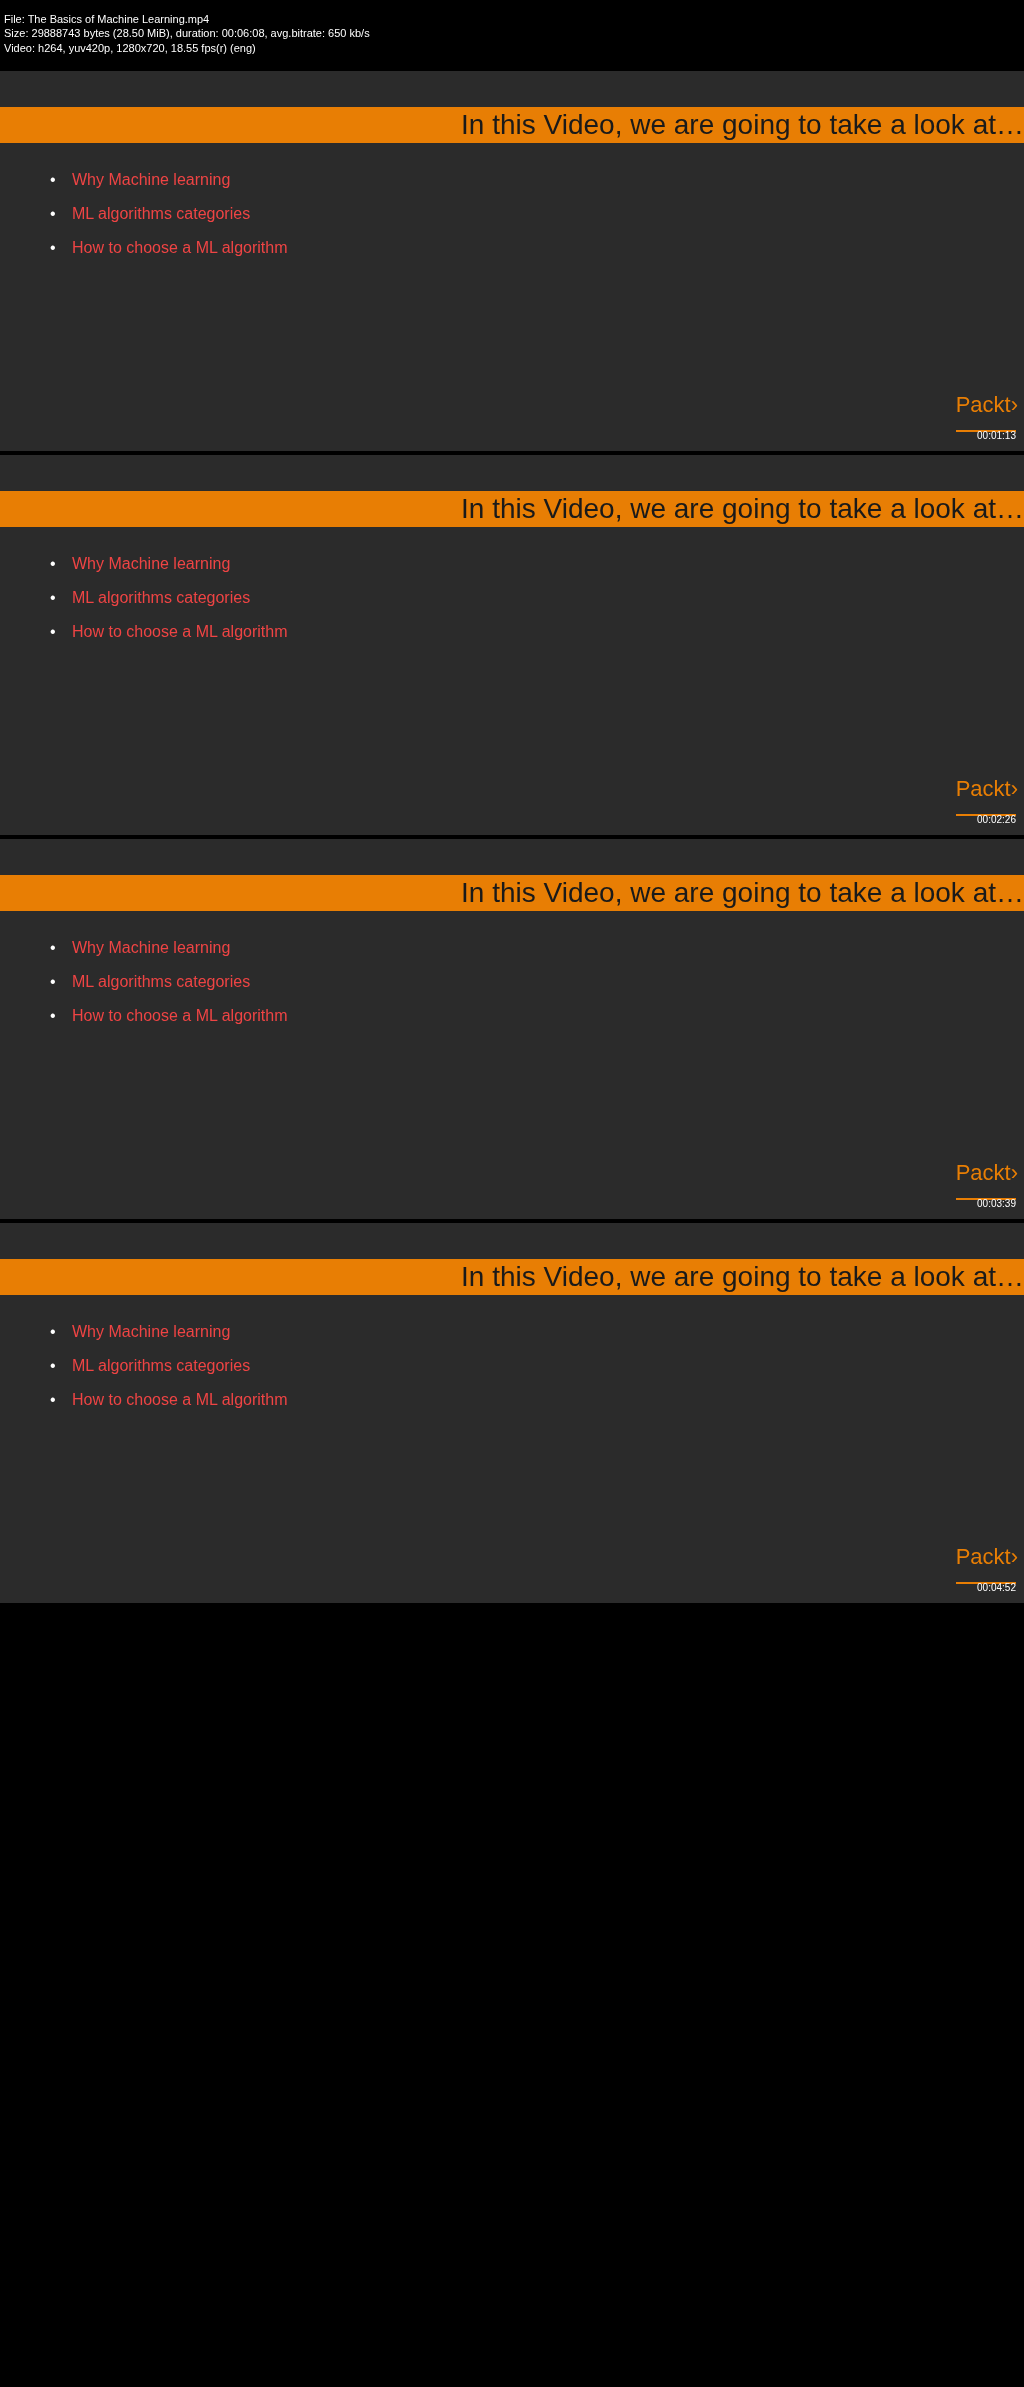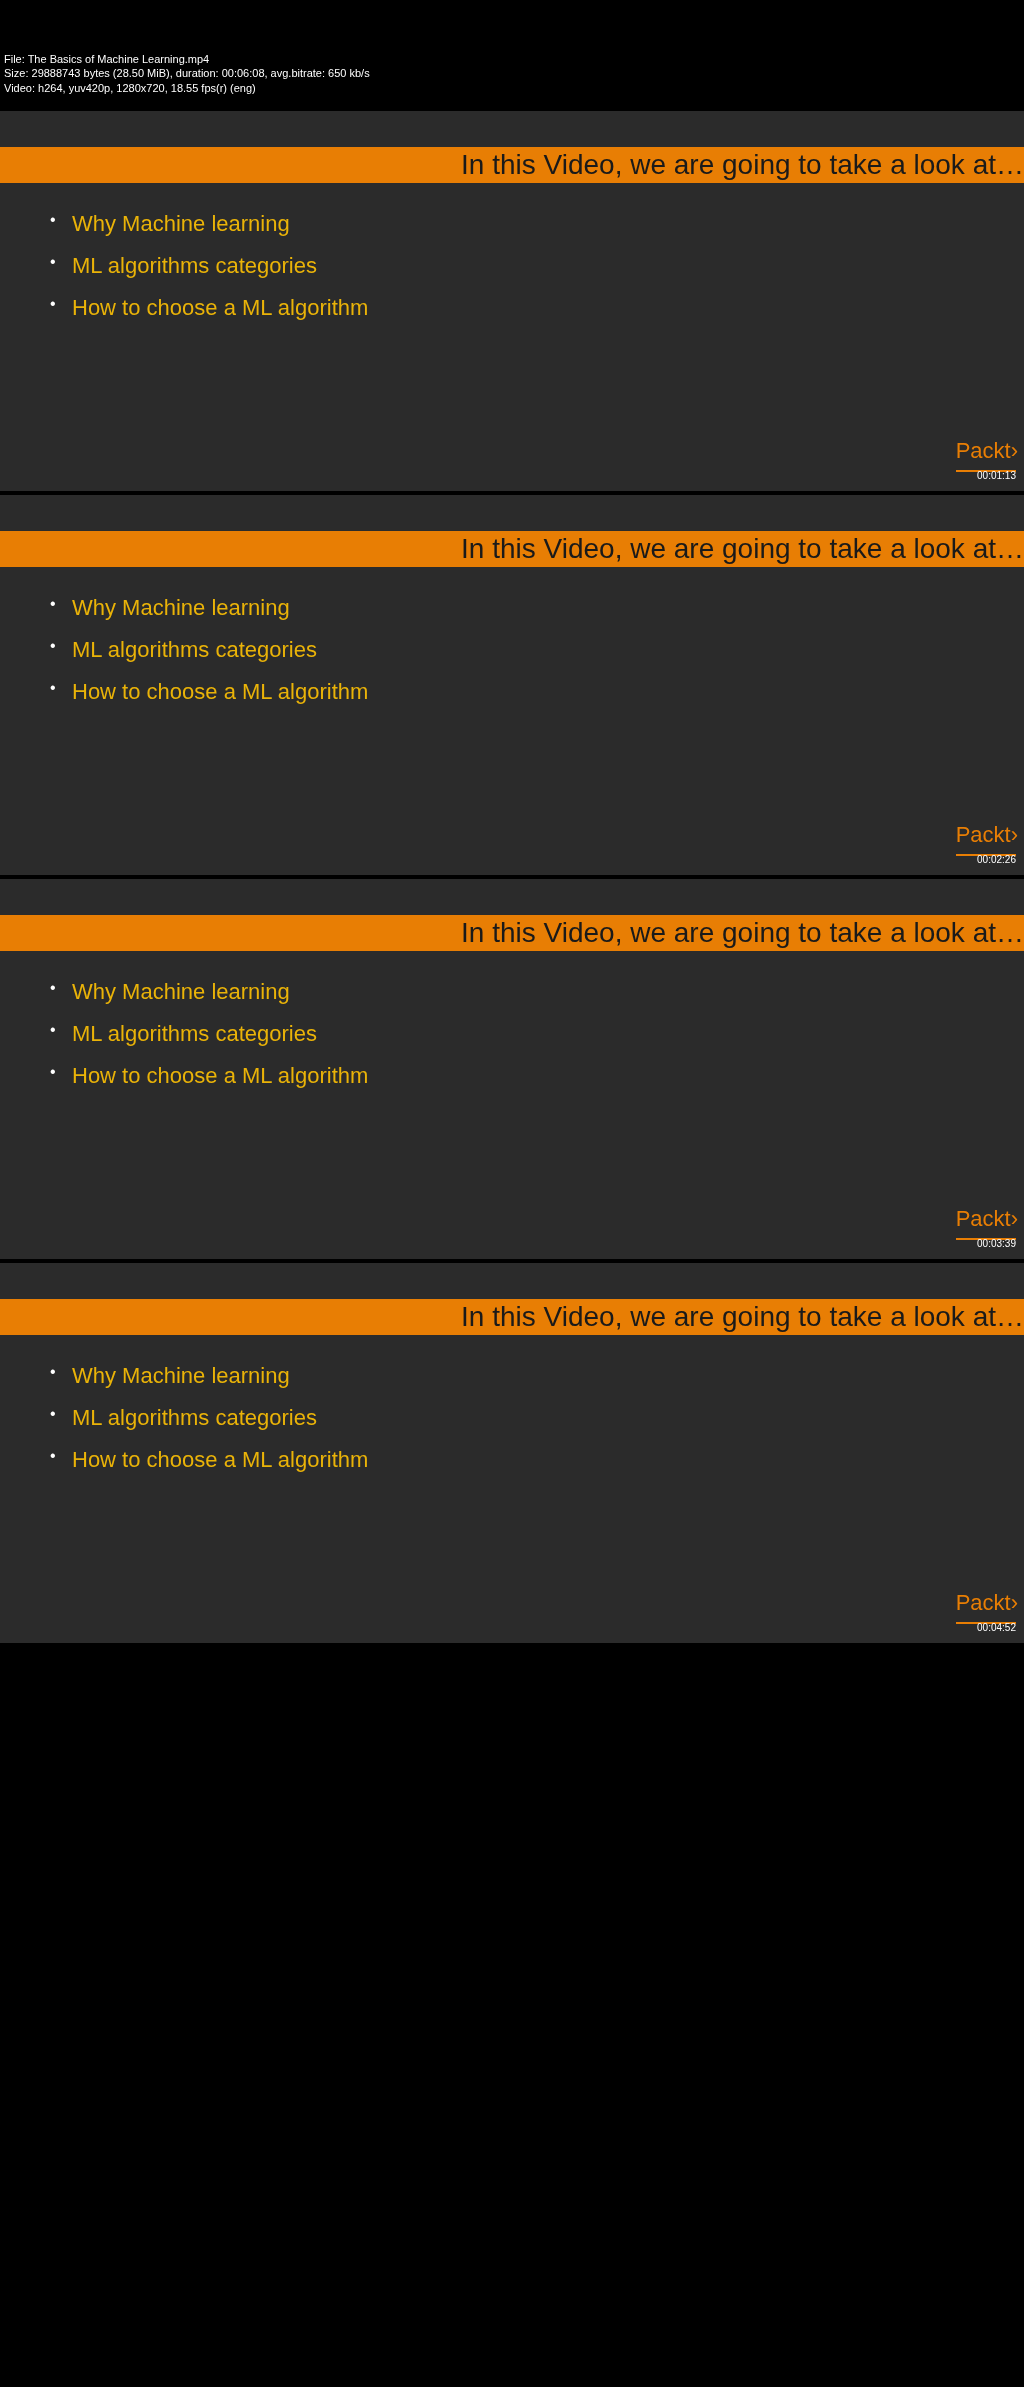--- a/index.html
+++ b/index.html
@@ -12,21 +12,20 @@
       font-family: "Segoe UI Light", "Segoe UI", Arial, sans-serif;
       width: 1024px;
       color: #fff;
     }
     .file-info {
       background-color: #000;
       padding: 12px 4px;
       font-size: 11px;
       line-height: 1.3;
       font-family: "Segoe UI", Arial, sans-serif;
-      margin-top: 40px;
     }
     .file-info div {
       white-space: nowrap;
     }
     .thumbnails {
       display: flex;
       flex-direction: column;
     }
     .thumb {
       background-color: #2b2b2b;
@@ -46,22 +45,22 @@
       padding: 2px 0;
       font-weight: 300;
     }
     .bullet-list {
       list-style: none;
       padding: 20px 0 0 50px;
     }
     .bullet-list li {
       position: relative;
       padding: 8px 0 8px 22px;
-      color: #eab308;
-      font-size: 22px;
+      color: #ef4444;
+      font-size: 16px;
       font-weight: 300;
     }
     .bullet-list li::before {
       content: "•";
       position: absolute;
       left: 0;
       color: #fff;
       font-size: 16px;
     }
     .watermark {
@@ -69,21 +68,21 @@
       right: 8px;
       bottom: 10px;
       text-align: right;
     }
     .packt-logo {
       color: #e87e04;
       font-size: 22px;
       font-weight: 400;
       font-family: "Segoe UI", Arial, sans-serif;
       border-bottom: 2px solid #e87e04;
-      padding-bottom: 6px;
+      padding-bottom: 12px;
       display: inline-block;
     }
     .packt-logo .bracket {
       letter-spacing: -2px;
     }
     .timestamp {
       font-size: 10px;
       color: #fff;
       display: block;
       margin-top: -2px;

